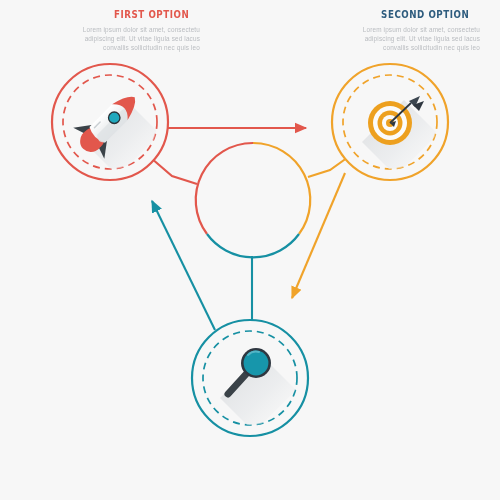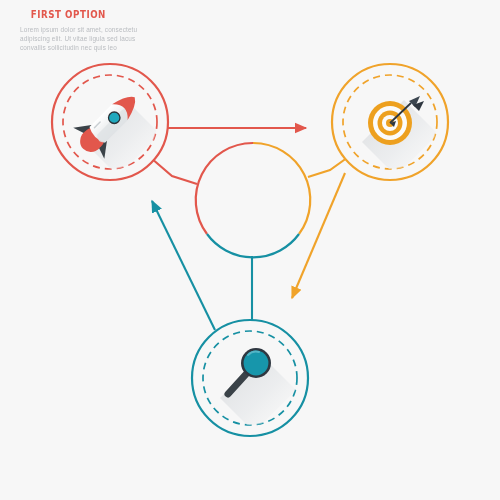--- a/index.html
+++ b/index.html
@@ -12,21 +12,21 @@
     position:relative;
   }
   #infographic{
     position:absolute;
     top:0;left:0;
     width:500px;height:500px;
   }
   .stage{position:absolute;top:0;left:0;width:500px;height:500px;}
 
   
-  .txtblock{position:absolute;width:180px;text-align:left;}
+  .txtblock{position:absolute;width:180px;text-align:right;}
   .opt-title{
     font-family:"DejaVu Sans Condensed","Liberation Sans",sans-serif;
     font-weight:bold;
     font-size:11px;
     letter-spacing:.6px;
     margin:0 0 4px 0;
     transform:scaleX(.88);
   }
   .opt-body{
     font-size:6.4px;
@@ -162,15 +162,21 @@
     </g>
   </svg>
 
   <div class="txtblock" id="block-first">
     <p class="opt-title" id="title-first">FIRST OPTION</p>
     <p class="opt-body">Lorem ipsum dolor sit amet, consectetu</p>
     <p class="opt-body">adipiscing elit. Ut vitae ligula sed lacus</p>
     <p class="opt-body">convallis sollicitudin nec quis leo</p>
   </div>
 
+  <div class="txtblock" id="block-second">
+    <p class="opt-title" id="title-second">SECOND OPTION</p>
+    <p class="opt-body">Lorem ipsum dolor sit amet, consectetu</p>
+    <p class="opt-body">adipiscing elit. Ut vitae ligula sed lacus</p>
+    <p class="opt-body">convallis sollicitudin nec quis leo</p>
+  </div>
 
 
 </div>
 
 </body></html>

